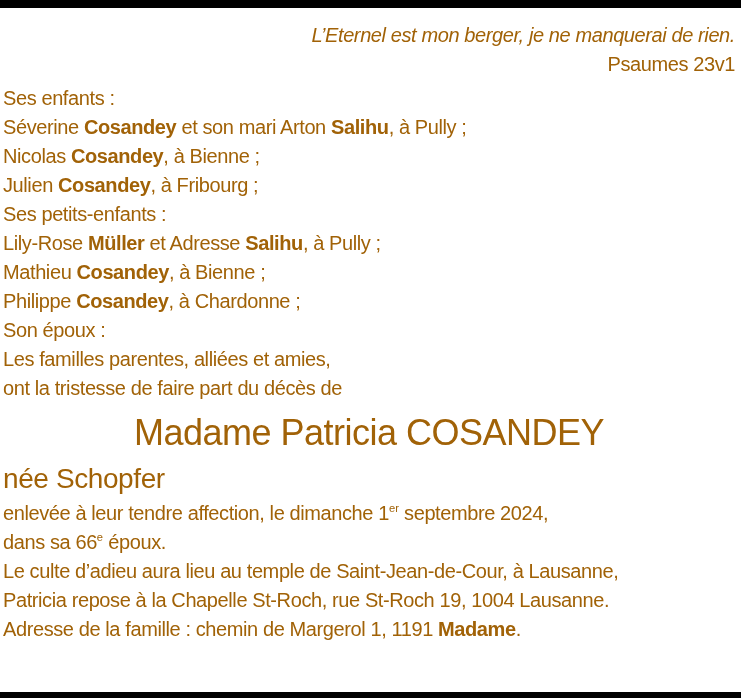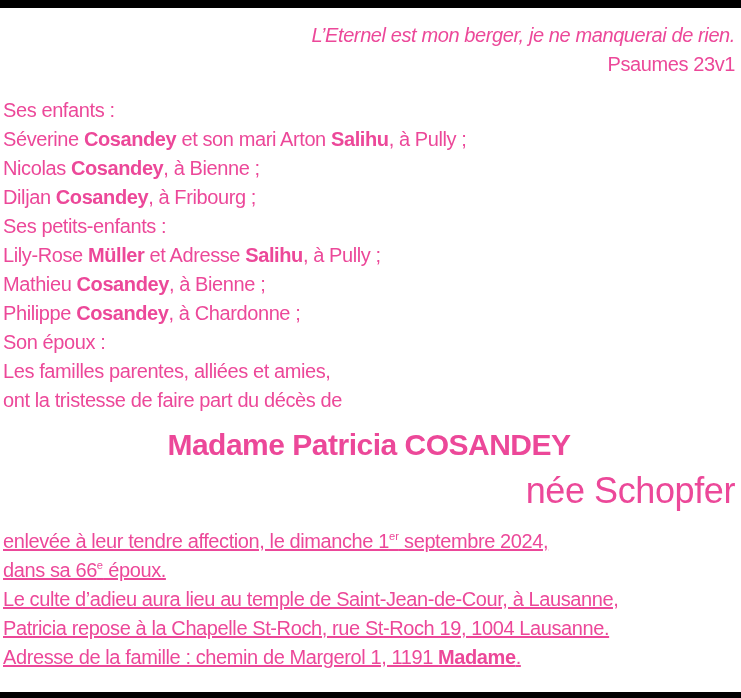--- a/index.html
+++ b/index.html
@@ -7,21 +7,21 @@
     padding: 0;
     background: #ffffff;
   }
   .notice {
     position: relative;
     width: 741px;
     height: 698px;
     box-sizing: border-box;
     background: #ffffff;
     font-family: "Liberation Sans", sans-serif;
-    color: #ec4899;
+    color: #a16207;
     display: flex;
     flex-direction: column;
     overflow: hidden;
   }
   .bar { width: 100%; background: #000000; flex: 0 0 auto; }
   .bar-top { height: 8px; }
   .bar-bottom { height: 6px; margin-top: auto; }
 
   .content {
     flex: 1 1 auto;
@@ -31,66 +31,66 @@
     letter-spacing: -0.4px;
     line-height: 29px;
   }
 
   .epigraph {
     margin-top: 13px;
     text-align: right;
   }
   .epigraph .quote { font-style: italic; }
 
-  .intro { margin-top: 17px; }
+  .intro { margin-top: 5px; }
 
   .line { white-space: nowrap; }
   .line .b, .b { font-weight: 700; text-align: right; }
   .line sup {
     font-size: 0.56em;
     line-height: 0;
     letter-spacing: 0;
   }
 
   .deceased-name {
     margin: 2px 0 0 0;
     text-align: center;
-    font-size: 30px;
+    font-size: 36px;
     line-height: 56px;
-    font-weight: 700;
+    font-weight: 400;
     letter-spacing: -0.5px;
     font-stretch: condensed;
     white-space: nowrap;
   }
   .maiden-name {
-    text-align: right;
-    font-size: 36px;
+    text-align: left;
+    font-size: 28px;
     line-height: 36px;
     letter-spacing: -0.4px;
   }
-  .details { margin-top: 18px; text-decoration: underline; }
+  .details { margin-top: 2px; }
 </style>
 </head>
 <body>
 
 <div class="notice">
   <div class="bar bar-top"></div>
 
   <div class="content">
 
     <div class="epigraph">
       <div class="line quote">L’Eternel est mon berger, je ne manquerai de rien.</div>
       <div class="line reference">Psaumes 23v1</div>
     </div>
 
     <div class="intro">
         <div class="line"><span>Ses enfants :</span></div>
         <div class="line"><span>Séverine </span><span class="b">Cosandey</span><span> et son mari Arton </span><span class="b">Salihu</span><span>, à Pully ;</span></div>
         <div class="line"><span>Nicolas </span><span class="b">Cosandey</span><span>, à Bienne ;</span></div>
-        <div class="line"><span>Diljan </span><span class="b">Cosandey</span><span>, à Fribourg ;</span></div>
+        <div class="line"><span>Julien </span><span class="b">Cosandey</span><span>, à Fribourg ;</span></div>
         <div class="line"><span>Ses petits-enfants :</span></div>
         <div class="line"><span>Lily-Rose </span><span class="b">Müller</span><span> et Adresse </span><span class="b">Salihu</span><span>, à Pully ;</span></div>
         <div class="line"><span>Mathieu </span><span class="b">Cosandey</span><span>, à Bienne ;</span></div>
         <div class="line"><span>Philippe </span><span class="b">Cosandey</span><span>, à Chardonne ;</span></div>
         <div class="line"><span>Son époux :</span></div>
         <div class="line"><span>Les familles parentes, alliées et amies,</span></div>
         <div class="line"><span>ont la tristesse de faire part du décès de</span></div>
       </div>
 
     <h1 class="deceased-name">Madame Patricia COSANDEY</h1>

